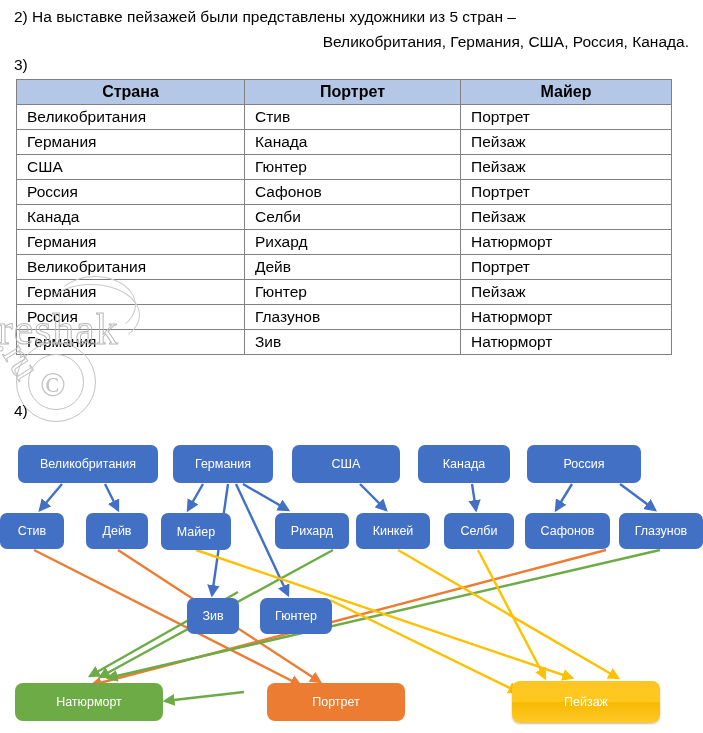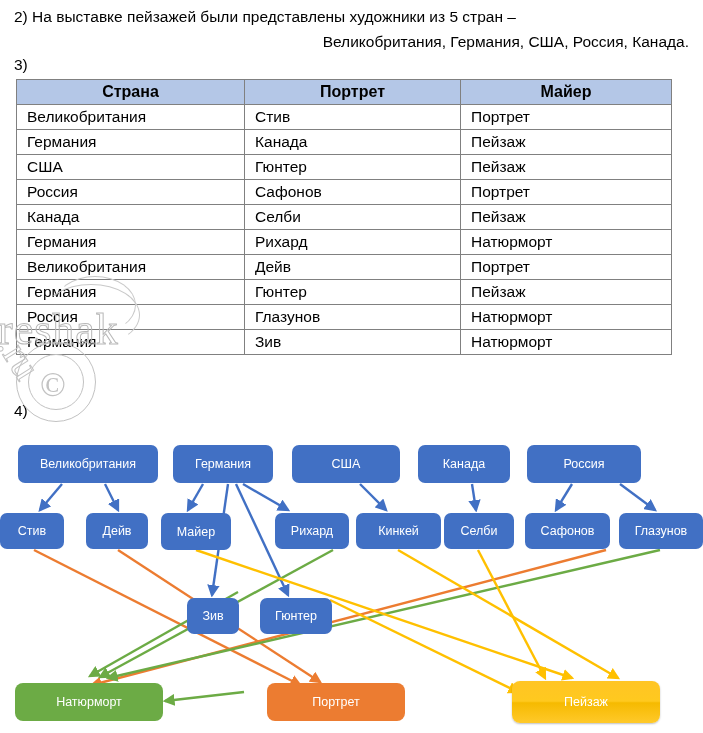--- a/index.html
+++ b/index.html
@@ -346,21 +346,21 @@
     </div>
   <div class="node person" style="left:86px;  top:93px;  width:62px; height:36px;">
       <span>Дейв</span>
     </div>
   <div class="node person" style="left:161px; top:93px;  width:70px; height:37px;">
       <span>Майер</span>
     </div>
   <div class="node person" style="left:275px; top:93px;  width:74px; height:36px;">
       <span>Рихард</span>
     </div>
-  <div class="node person" style="left:356px; top:93px;  width:85px; height:36px;">
+  <div class="node person" style="left:356px; top:93px;  width:74px; height:36px;">
       <span>Кинкей</span>
     </div>
   <div class="node person" style="left:444px; top:93px;  width:70px; height:36px;">
       <span>Селби</span>
     </div>
   <div class="node person" style="left:525px; top:93px;  width:85px; height:36px;">
       <span>Сафонов</span>
     </div>
   <div class="node person" style="left:619px; top:93px;  width:84px; height:36px;">
       <span>Глазунов</span>

